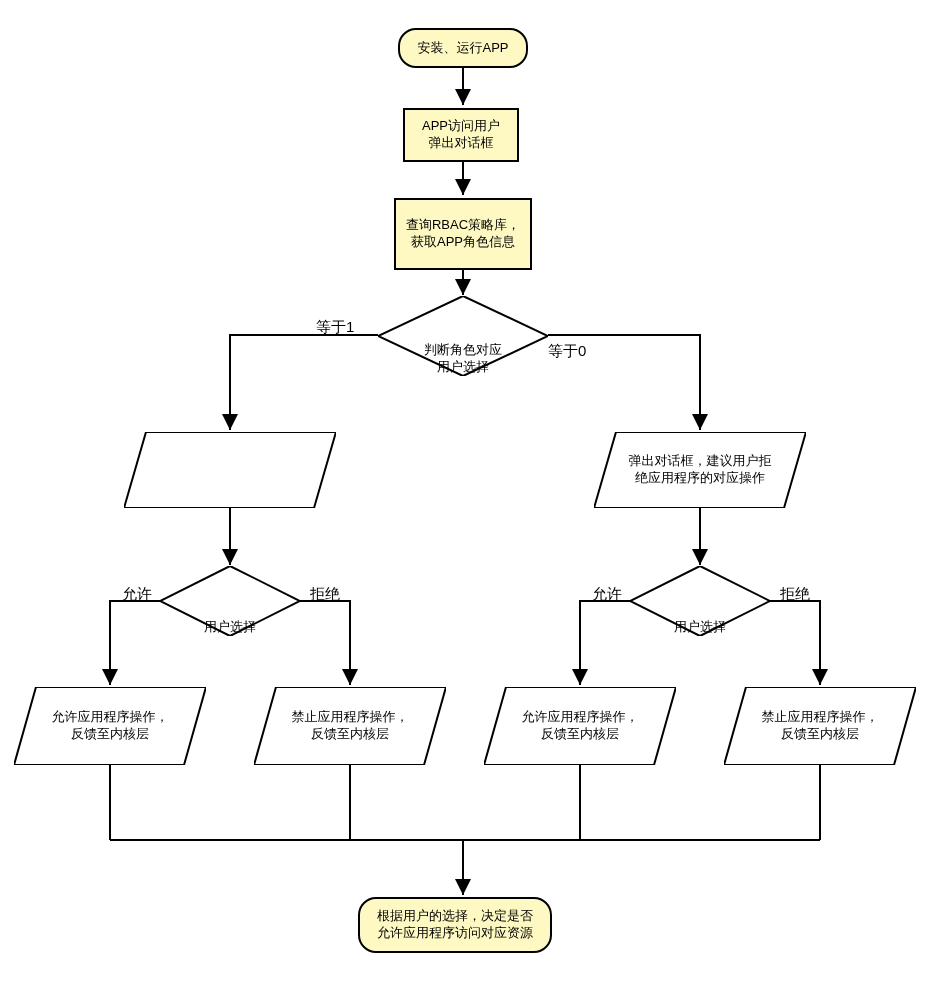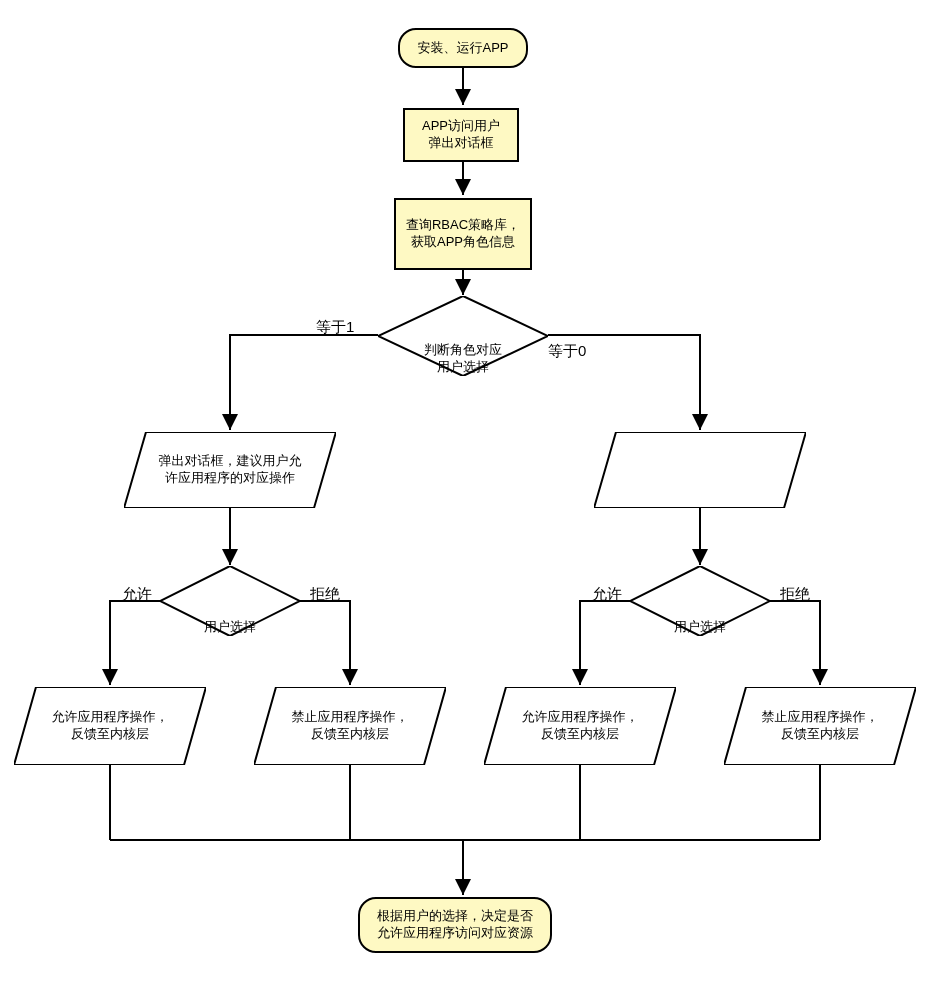--- a/index.html
+++ b/index.html
@@ -142,30 +142,30 @@
   </div>
 </div>
 
 <div class="label" style="left:316px; top:318px;">等于1</div>
 <div class="label" style="left:548px; top:318px;margin-top:24px;">等于0</div>
 
 <div class="para" style="left:124px; top:432px; width:212px; height:76px;">
   <svg width="212" height="76">
       <polygon points="22,0 212,0 190,76 0,76" fill="#fff" stroke="#000" stroke-width="2"></polygon>
     </svg>
-  <div class="para-text">
-    <span>弹出对话框，建议用户允</span><br>
-    <span>许应用程序的对应操作</span>
-  </div>
 </div>
 
 <div class="para" style="left:594px; top:432px; width:212px; height:76px;">
   <svg width="212" height="76">
       <polygon points="22,0 212,0 190,76 0,76" fill="#fff" stroke="#000" stroke-width="2"></polygon>
     </svg>
+  <div class="para-text">
+    <span>弹出对话框，建议用户拒</span><br>
+    <span>绝应用程序的对应操作</span>
+  </div>
 </div>
 
 <div class="diamond" style="left:160px; top:566px; width:140px; height:70px;">
   <svg width="140" height="70">
       <polygon points="70,0 140,35 70,70 0,35" fill="#fff" stroke="#000" stroke-width="2"></polygon>
     </svg>
   <div class="diamond-text">用户选择</div>
 </div>
 
 <div class="diamond" style="left:630px; top:566px; width:140px; height:70px;">

